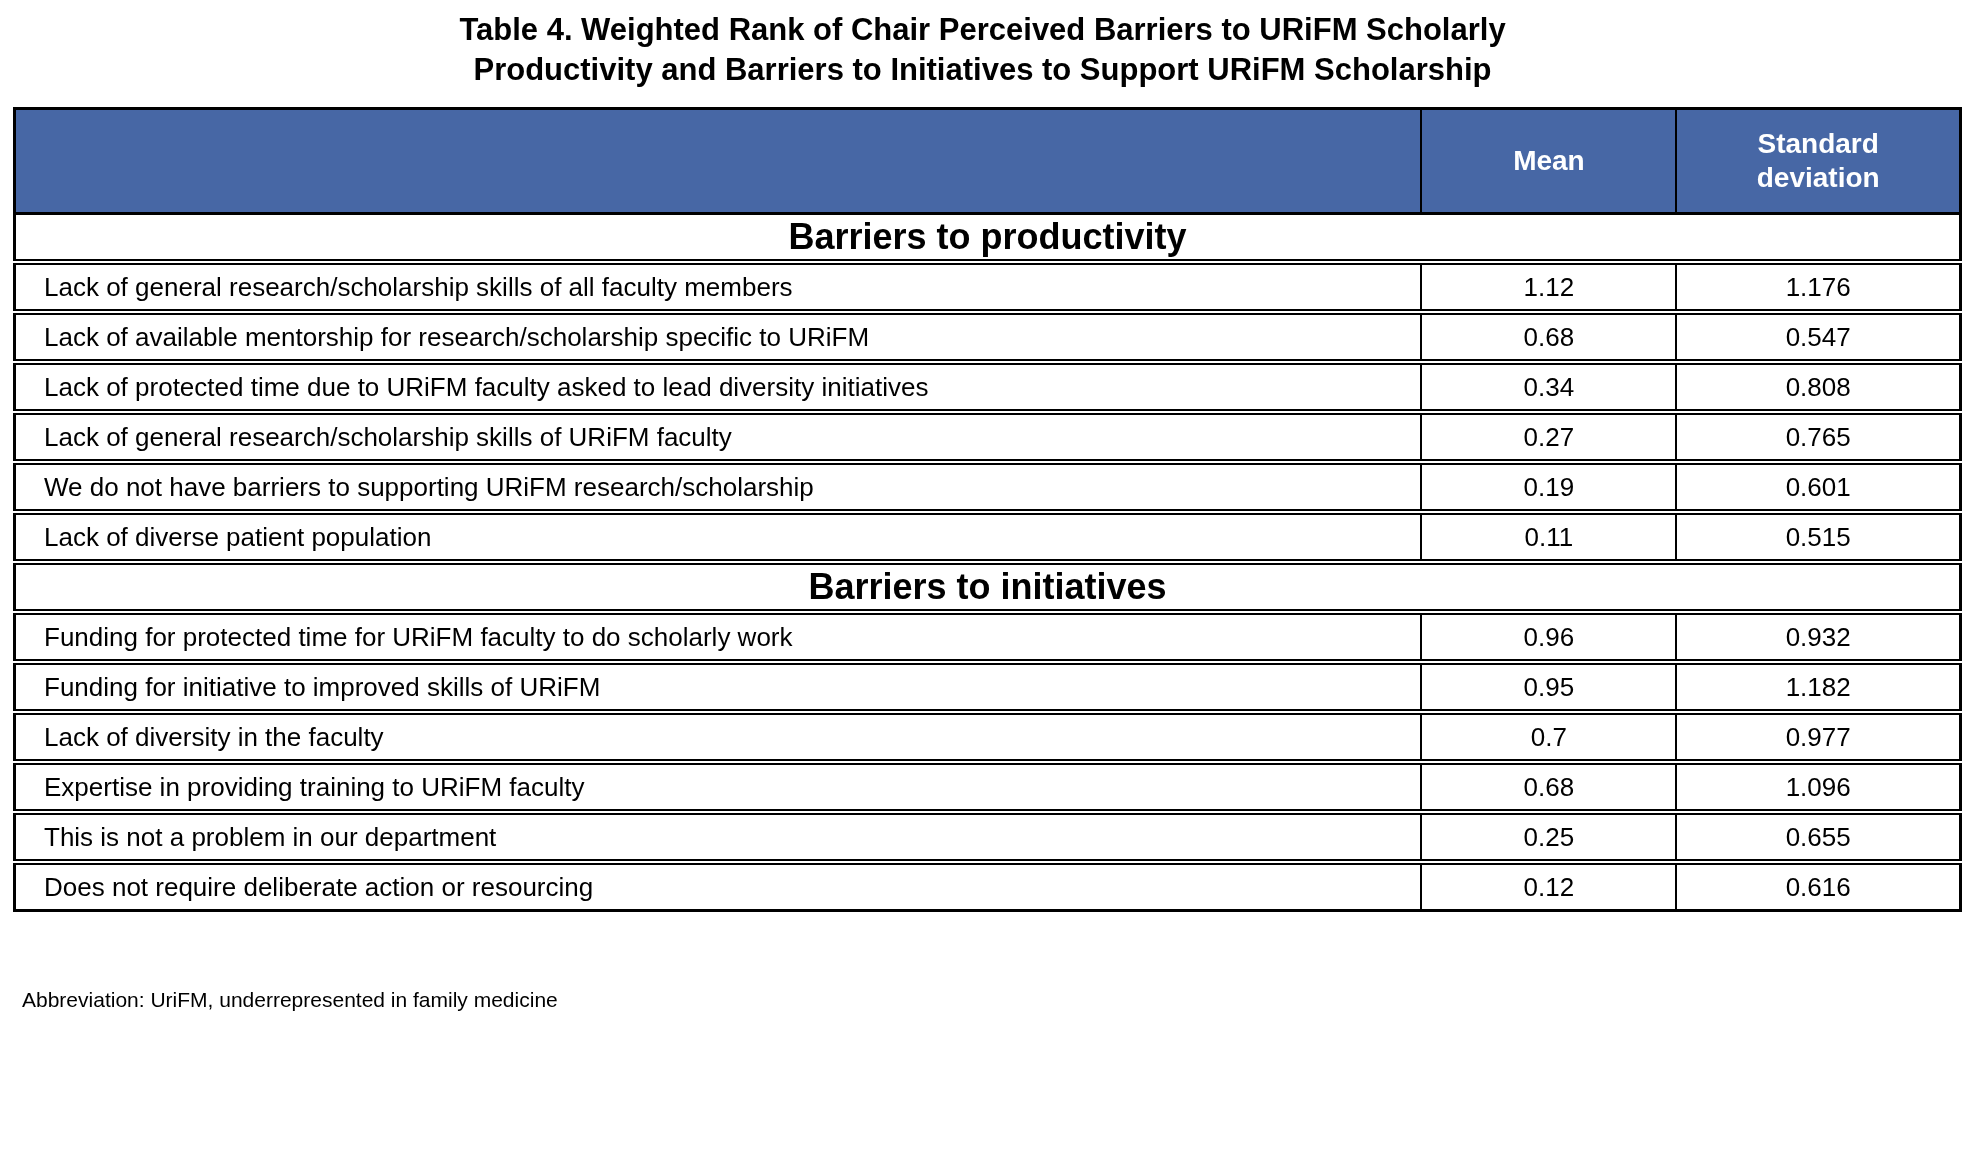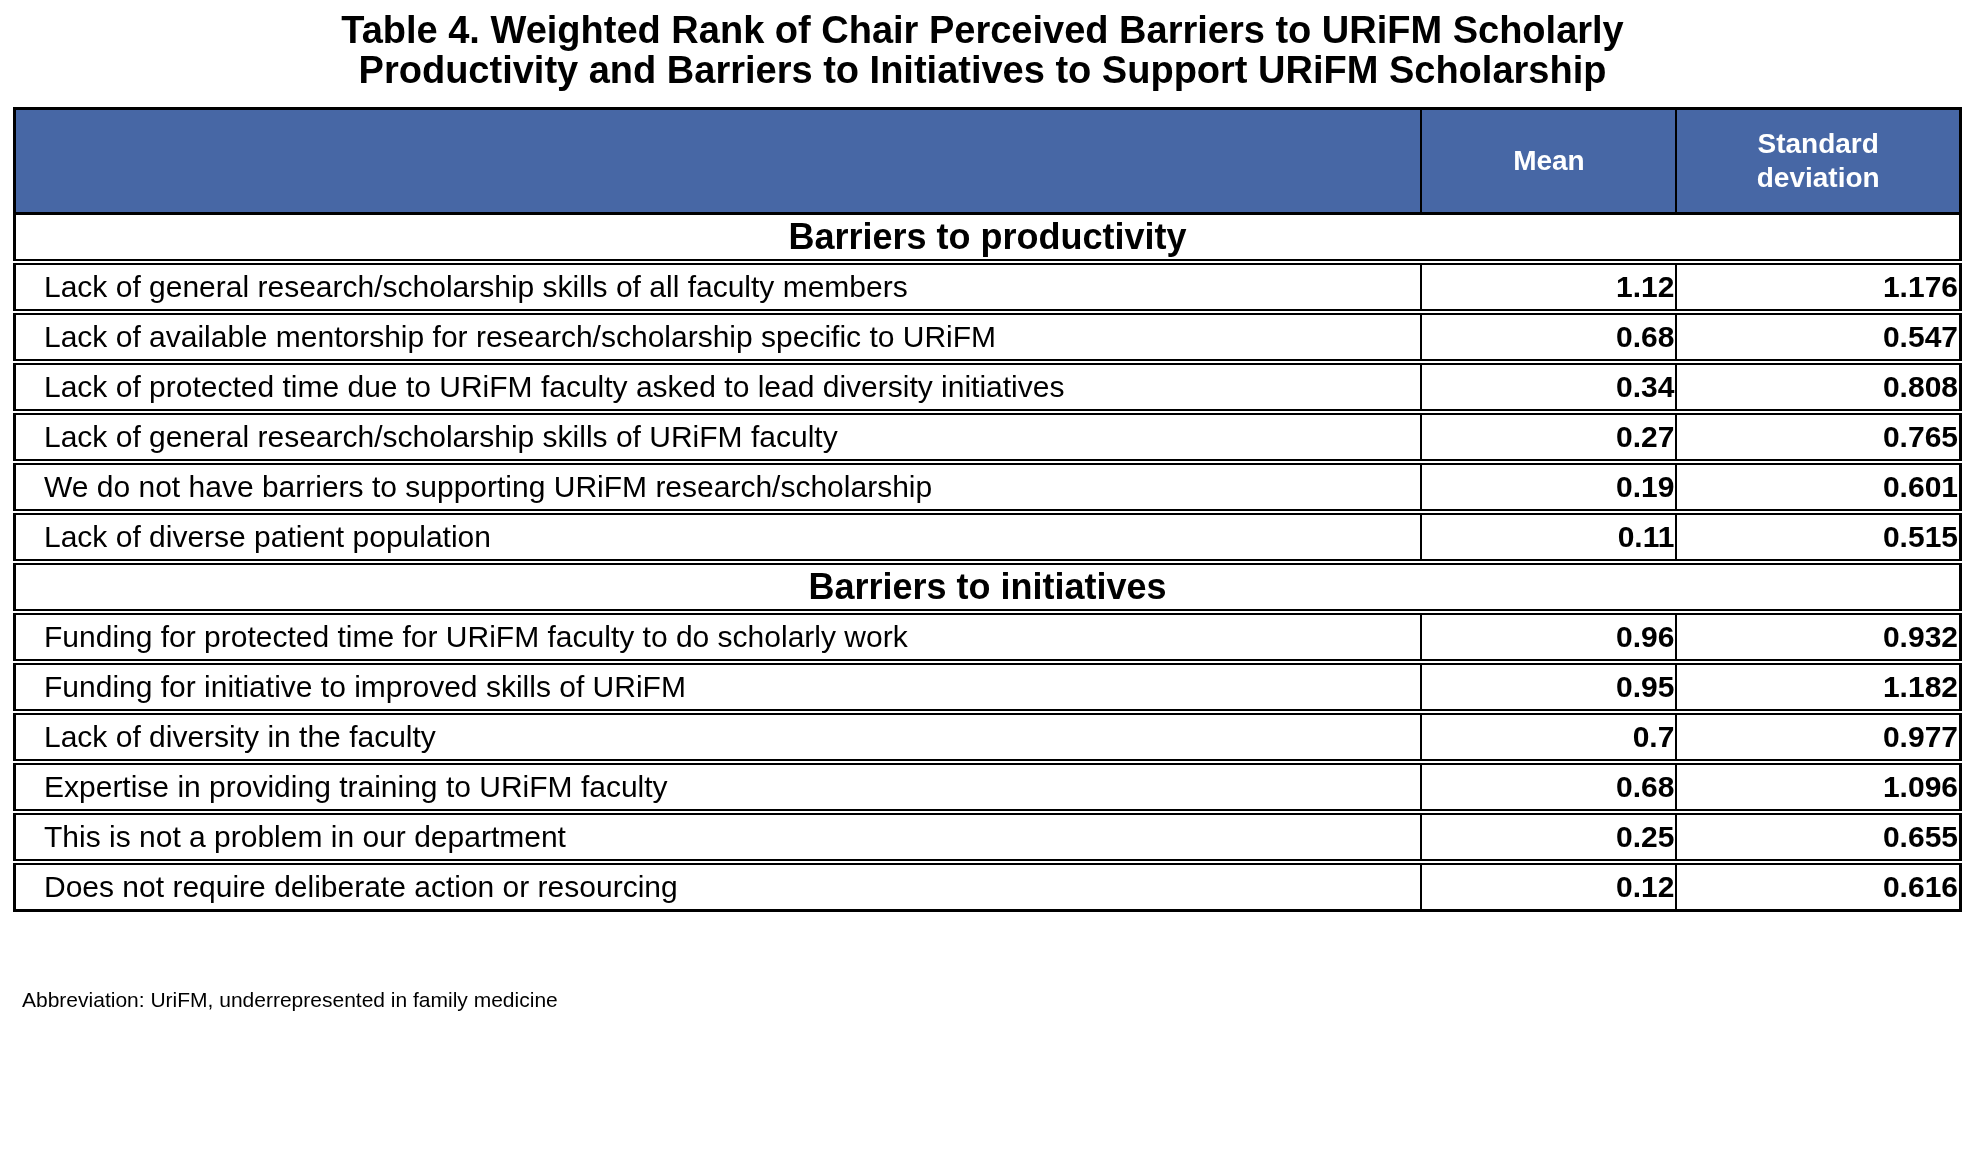--- a/index.html
+++ b/index.html
@@ -13,21 +13,21 @@
   }
   .page {
     position: relative;
     width: 1965px;
     height: 1166px;
     overflow: hidden;
   }
   .title {
     margin-top: 10px;
     text-align: center;
-    font-size: 38px;
+    font-size: 31px;
     font-weight: bold;
     line-height: 40px;
     letter-spacing: 0px;
   }
   table.main {
     border-collapse: collapse;
     table-layout: fixed;
     width: 1949px;
     margin: 17px 0 0 13px;
     border: 3px solid #000000;
@@ -49,36 +49,36 @@
     border-bottom: 3px solid #000000;
     line-height: 34px;
   }
   thead th.sd-head { padding: 0 26px; }
 
   tbody td {
     border-left: 2px solid #000000;
     border-right: 2px solid #000000;
     border-bottom: 6px double #000000;
     vertical-align: middle;
-    font-size: 30px;
+    font-size: 26px;
     background: #ffffff;
   }
   tr.section-row td {
     text-align: center;
     font-weight: bold;
     font-size: 36px;
     height: 41px;
   }
   tr.data-row td { height: 42px; }
   tr.data-row td.label {
     text-align: left;
     padding-left: 28px;
     padding-right: 10px;
   }
-  tr.data-row td.num { text-align: right; font-weight: bold; }
+  tr.data-row td.num { text-align: center; }
   tr.data-row:last-child td { border-bottom: 2px solid #000000; }
 
   .footnote {
     margin: 76px 0 0 22px;
     font-size: 21px;
     font-weight: normal;
     text-align: left;
   }
 </style>
 </head>

